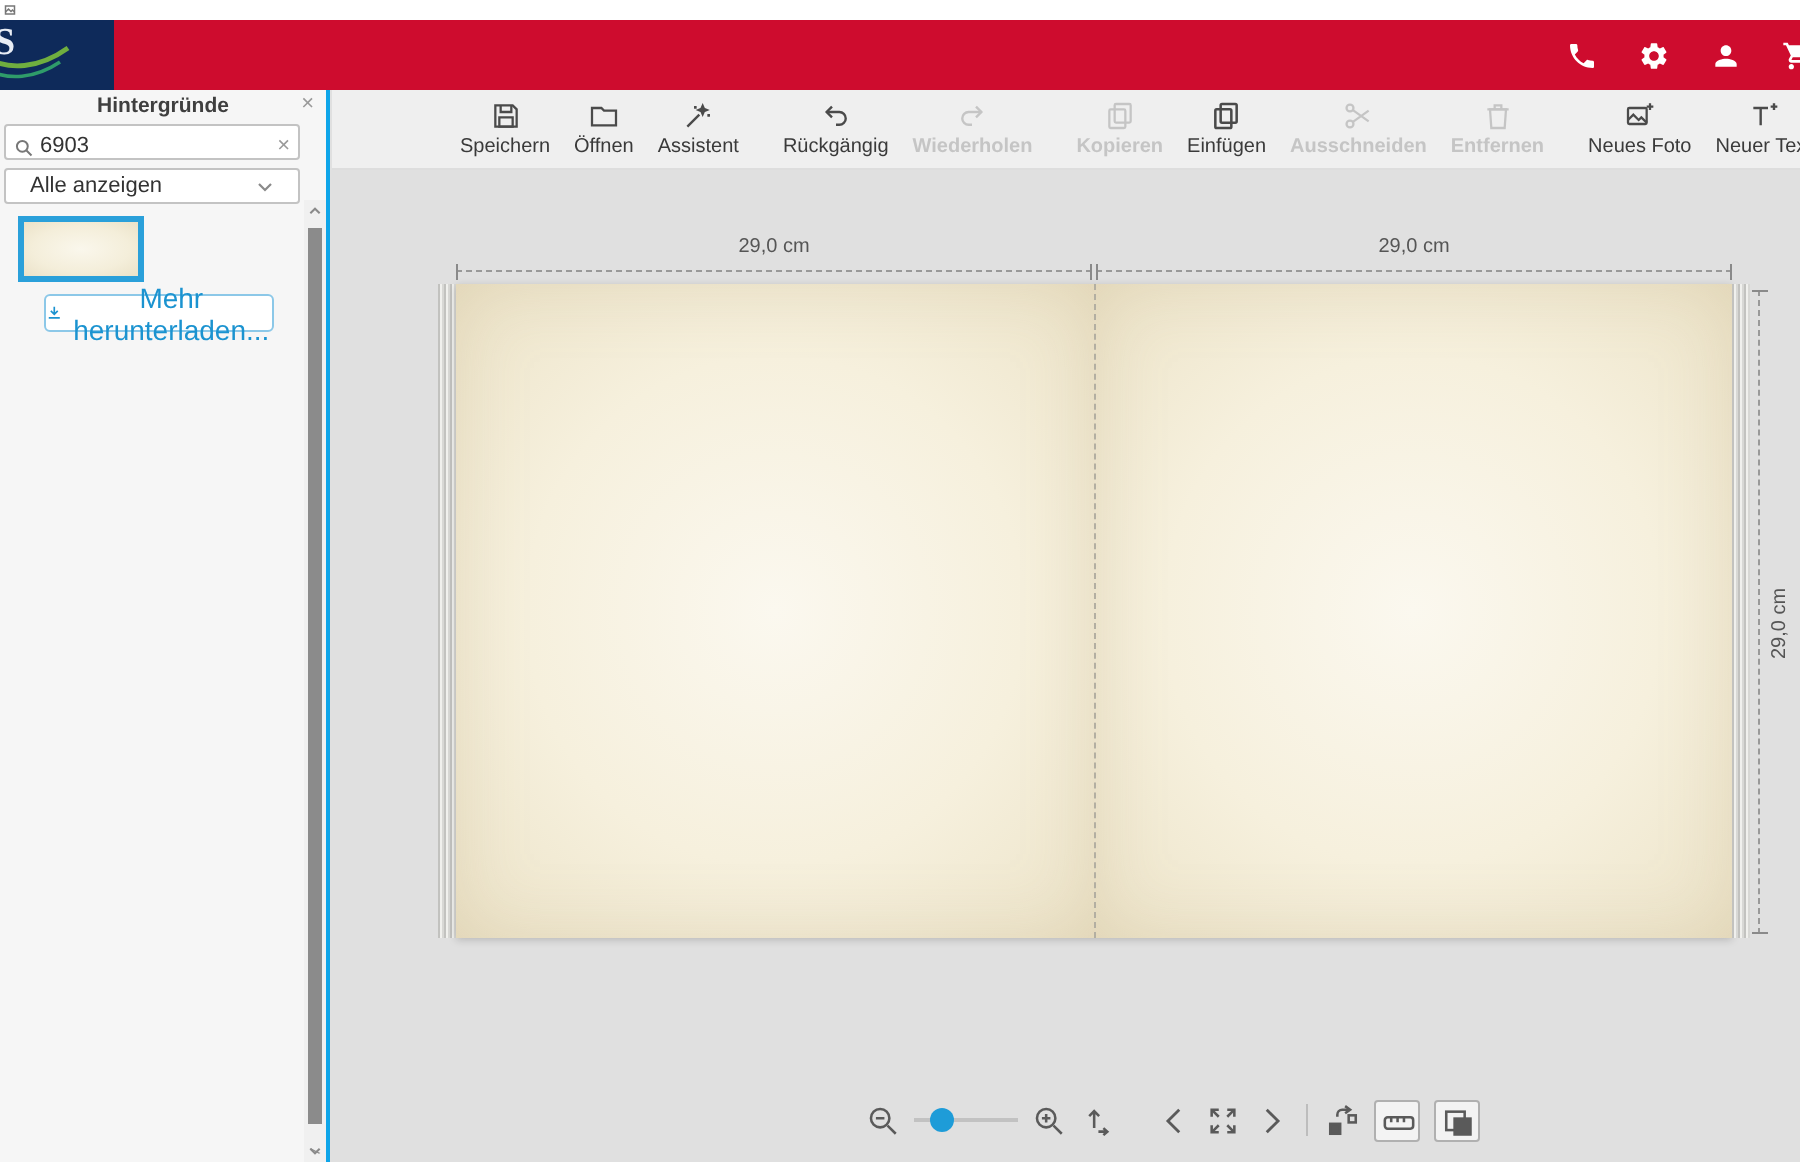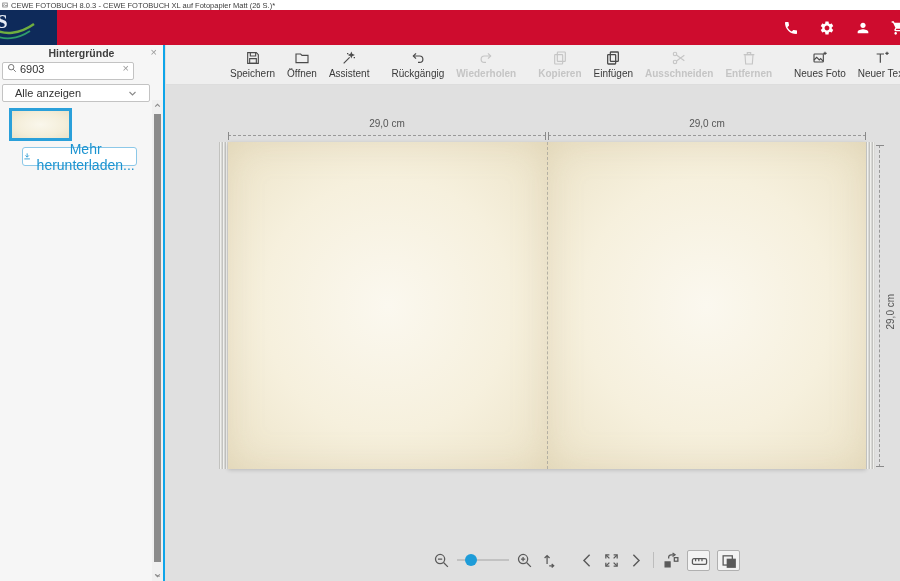--- a/index.html
+++ b/index.html
@@ -25,22 +25,22 @@
   .mb-icon { width:16px; height:16px; color:#ffffff; cursor:pointer; }
   .mb-icon svg { width:16px; height:16px; display:block; }
   .mb-icon.cart { margin-right:-7px; } 
 
   
   .sidebar { position:absolute; left:0; top:45px; width:165px; height:536px; background:#f6f6f6;
              border-right:2px solid #0ea5e9; }
   .panel-header { position:relative; height:16px; display:flex; align-items:center; justify-content:center; }
   .panel-title { font-size:10.5px; font-weight:bold; color:#3f3f3f; }
   .panel-close { position:absolute; right:6px; top:2px; font-size:11px; color:#9a9a9a; cursor:pointer; line-height:1; }
-  .search-box { position:absolute; left:2px; top:17px; width:132px; height:18px; background:#fff;
-                border:1px solid #c3c3c3; border-radius:2px; display:flex; align-items:flex-start; padding:0 4px; }
+  .search-box { position:absolute; left:2px; top:17px; width:148px; height:18px; background:#fff;
+                border:1px solid #c3c3c3; border-radius:2px; display:flex; align-items:flex-end; padding:0 4px; }
   .search-box svg { width:10px; height:10px; color:#777; flex:0 0 auto; }
   .search-input { border:none; outline:none; flex:1; font-size:11px; color:#333; min-width:0;
                   font-family:"Liberation Sans", sans-serif; background:transparent; padding:0 3px; }
   .search-clear { font-size:11px; color:#9a9a9a; cursor:pointer; line-height:1; }
   .filter-select { position:absolute; left:2px; top:39px; width:148px; height:18px; background:#fff;
                    border:1px solid #c3c3c3; border-radius:2px; display:flex; align-items:center;
                    justify-content:space-between; padding:0 12px; font-size:11px; color:#333; cursor:pointer; }
   .filter-select svg { width:9px; height:9px; color:#8a8a8a; }
   .bg-thumb { position:absolute; left:9px; top:63px; width:63px; height:33px; border:3px solid #2aa0da;
               background:radial-gradient(ellipse at center,#faf7ec 0%,#f4eeda 60%,#ebe2c8 100%); cursor:pointer; }
@@ -106,21 +106,20 @@
 </head>
 <body>
 
 <header class="titlebar">
   <span class="t-icon">
     <svg viewBox="0 0 24 24" fill="none" stroke="currentColor" stroke-width="3">
         <rect x="3" y="4" width="18" height="16"></rect>
         <path d="M3 16l6-6 5 5 3-3 4 4"></path>
       </svg>
   </span>
-  <span>CEWE FOTOBUCH 8.0.3 - CEWE FOTOBUCH XL auf Fotopapier Matt (26 S.)*</span>
 </header>
 
 <nav class="menubar">
   <div class="logo">
     <span class="logo-s">S</span>
     <svg viewBox="0 0 46 22">
       <path d="M-2 6 C10 14, 26 12, 40 2" fill="none" stroke="#6fae3f" stroke-width="2.4"></path>
       <path d="M-2 12 C10 19, 24 17, 36 9" fill="none" stroke="#2f9c6a" stroke-width="1.8"></path>
     </svg>
   </div>

